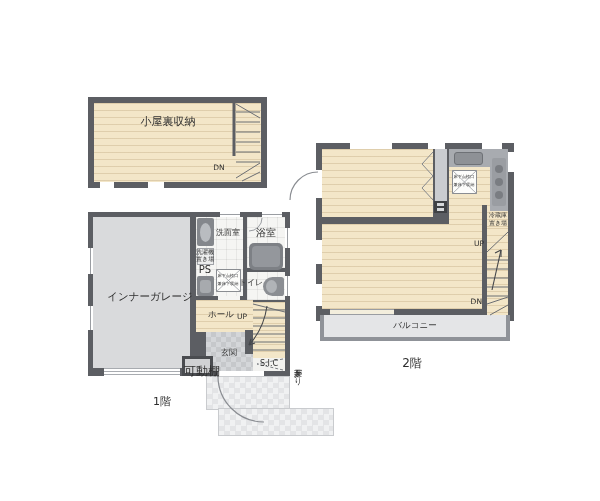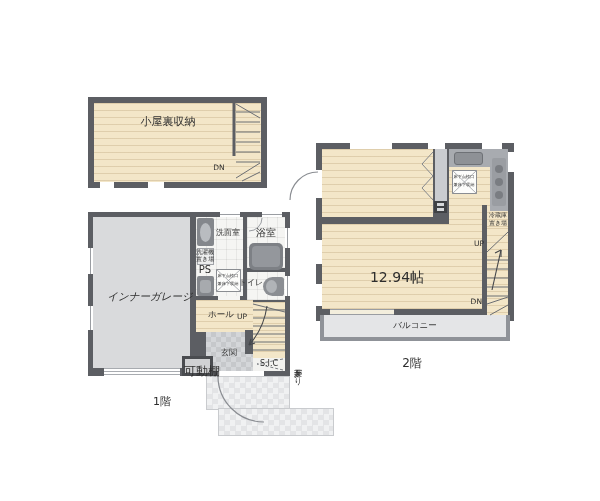--- a/index.html
+++ b/index.html
@@ -126,21 +126,21 @@
     <path d="M262 218 A13 13 0 0 1 249 231" stroke="#9a9da2" stroke-width="1" fill="none"></path>
     <path d="M283 359 L257 364 M283 370 L257 364" stroke="#7c7f84" stroke-width="1" stroke-dasharray="3 2" fill="none"></path>
     <polyline points="433,152 422,164 433,176 422,188 433,200" stroke="#85888d" stroke-width="1" fill="none"></polyline>
     <path d="M216 269 L241 292 M241 269 L216 292" stroke="#9a9da2" stroke-width="0.8" fill="none"></path>
     <path d="M452 170 L477 194 M477 170 L452 194" stroke="#9a9da2" stroke-width="0.8" fill="none"></path>
   </svg>
 
   <div class="lbl" style="left:108px;top:116px;width:120px;font-size:11px;">小屋裏収納</div>
   <div class="lbl" style="left:206px;top:164px;width:26px;font-size:7.5px;">DN</div>
 
-  <div class="lbl" style="left:104px;top:291px;width:92px;font-size:10.5px;font-style:italic;">インナーガレージ</div>
+  <div class="lbl" style="left:104px;top:291px;width:92px;font-size:10.5px;">インナーガレージ</div>
   <div class="lbl" style="left:210px;top:229px;width:36px;font-size:8px;">洗面室</div>
   <div class="lbl" style="left:248px;top:227px;width:36px;font-size:10px;">浴室</div>
   <div class="lbl" style="left:196px;top:249px;width:18px;font-size:6px;">洗濯機</div>
   <div class="lbl" style="left:196px;top:256px;width:18px;font-size:6px;">置き場</div>
   <div class="lbl" style="left:196px;top:264px;width:18px;font-size:10px;">PS</div>
   <div class="lbl" style="left:238px;top:279px;width:26px;font-size:8px;">トイレ</div>
   <div class="lbl tiny" style="left:204px;top:272px;width:48px;">床下点検口</div>
   <div class="lbl tiny" style="left:204px;top:280px;width:48px;">兼床下収納</div>
   <div class="lbl" style="left:204px;top:310px;width:34px;font-size:8.5px;">ホール</div>
   <div class="lbl" style="left:237px;top:313px;width:16px;font-size:7.5px;text-align:left;">UP</div>
@@ -149,17 +149,16 @@
   <div class="lbl" style="left:252px;top:360px;width:34px;font-size:8px;">S.I.C</div>
   <div class="lbl" style="left:289px;top:344px;width:12px;height:56px;font-size:8px;writing-mode:vertical-rl;">天井下がり</div>
   <div class="lbl" style="left:130px;top:396px;width:64px;font-size:11px;">1階</div>
 
   <div class="lbl tiny" style="left:440px;top:173px;width:48px;">床下点検口</div>
   <div class="lbl tiny" style="left:440px;top:181px;width:48px;">兼床下収納</div>
   <div class="lbl" style="left:486px;top:212px;width:24px;font-size:6px;">冷蔵庫</div>
   <div class="lbl" style="left:486px;top:220px;width:24px;font-size:6px;">置き場</div>
   <div class="lbl" style="left:462px;top:240px;width:22px;font-size:7.5px;text-align:right;">UP</div>
   <div class="lbl" style="left:460px;top:298px;width:22px;font-size:7.5px;text-align:right;">DN</div>
-  <div class="lbl" style="left:342px;top:270px;width:110px;font-size:14px;">12.94帖</div>
   <div class="lbl" style="left:375px;top:321px;width:80px;font-size:8.5px;">バルコニー</div>
   <div class="lbl" style="left:380px;top:357px;width:64px;font-size:12px;">2階</div>
 
 </div>
 
 </body></html>

